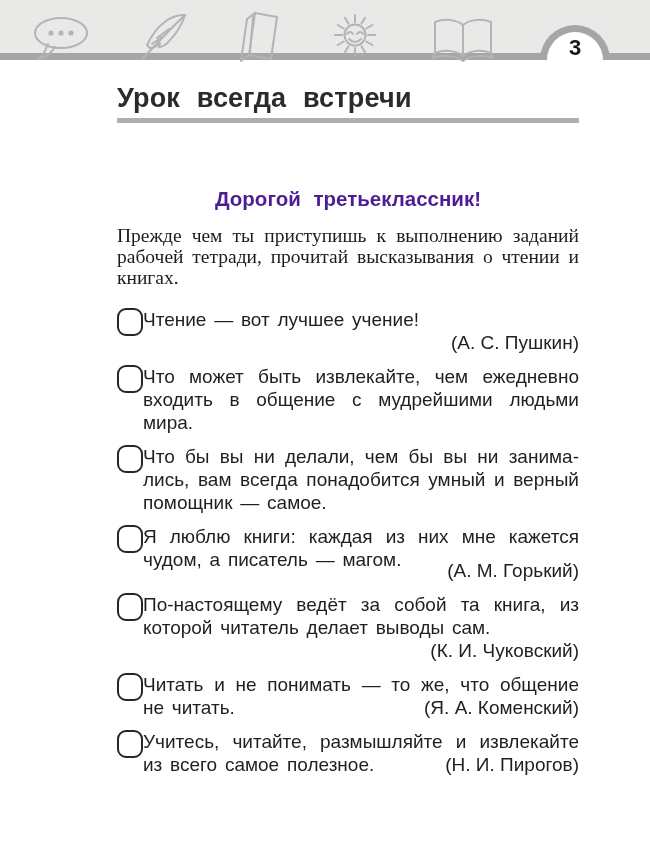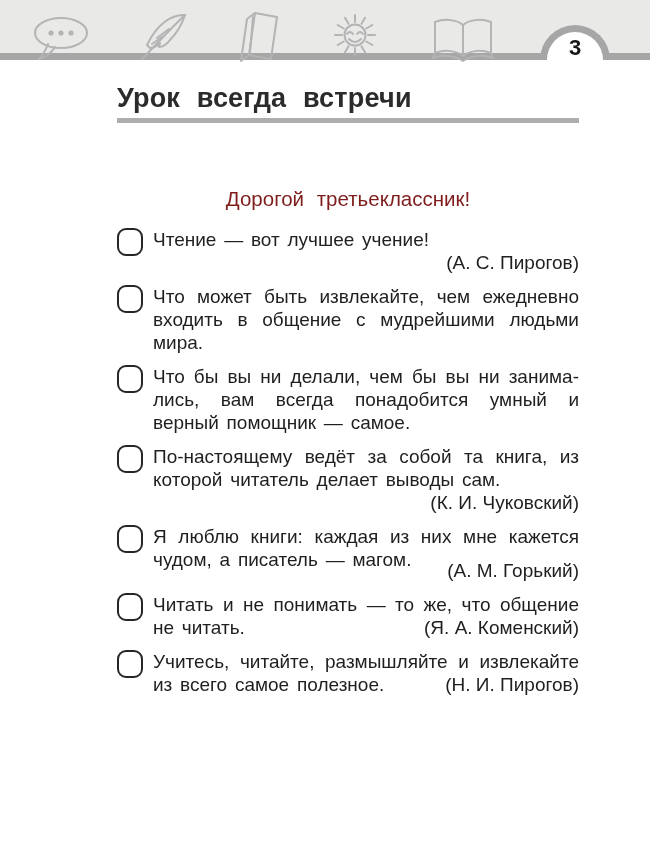--- a/index.html
+++ b/index.html
@@ -66,40 +66,39 @@
   .header-rule {
     height: 5px;
     background: #aeaeae;
     margin-top: 6px;
   }
 
   .greeting {
     margin-top: 64px;
     text-align: center;
     font-size: 20.5px;
-    font-weight: 400;
-    color: #7f1d1d;
+    font-weight: 700;
+    color: #4c1d95;
     word-spacing: 7px;
   }
 
   .intro {
     margin-top: 14px;
     font-family: "Liberation Serif", "DejaVu Serif", serif;
     font-size: 19.5px;
     line-height: 21px;
     text-align: justify;
     word-spacing: 2px;
     color: #1c1c1c;
   }
 
   
   .quotes { margin-top: 17px; }
   .quote {
     display: flex;
-    gap: 10px;
     margin-bottom: 11px;
   }
   .checkbox {
     flex: none;
     width: 26px;
     height: 28px;
     box-sizing: border-box;
     border: 2.5px solid #262626;
     border-radius: 9px;
     background: #ffffff;
@@ -188,58 +187,59 @@
     </div>
   </div>
 
   <div class="content">
 
     <h1 class="header-title">Урок  всегда  встречи</h1>
     <div class="header-rule"></div>
 
     <div class="greeting">Дорогой  третьеклассник!</div>
 
+    <p class="intro">Прежде чем ты приступишь к выполнению заданий рабочей тетради, прочитай высказывания о чтении и книгах.</p>
 
     <div class="quotes">
 
       <div class="quote">
         <div class="checkbox"></div>
         <div class="quote-body">
           <div class="quote-text">Чтение — вот лучшее учение!</div>
-          <div class="quote-author">(А. С. Пирогов)</div>
+          <div class="quote-author">(А. С. Пушкин)</div>
         </div>
       </div>
 
       <div class="quote">
         <div class="checkbox"></div>
         <div class="quote-body">
           <div class="quote-text">Что может быть извлекайте, чем ежедневно входить в общение с мудрейшими людьми мира.</div>
         </div>
       </div>
 
       <div class="quote">
         <div class="checkbox"></div>
         <div class="quote-body">
           <div class="quote-text">Что бы вы ни делали, чем бы вы ни занима­лись, вам всегда понадобится умный и верный помощник — самое.</div>
+        </div>
+      </div>
+
+      <div class="quote">
+        <div class="checkbox"></div>
+        <div class="quote-body">
+          <div class="quote-text">Я люблю книги: каждая из них мне кажется чудом, а писатель — магом.</div>
+          <div class="quote-author author-tuck">(А. М. Горький)</div>
         </div>
       </div>
 
       <div class="quote">
         <div class="checkbox"></div>
         <div class="quote-body">
           <div class="quote-text">По-настоящему ведёт за собой та книга, из кото­рой читатель делает выводы сам.</div>
           <div class="quote-author">(К. И. Чуковский)</div>
-        </div>
-      </div>
-
-      <div class="quote">
-        <div class="checkbox"></div>
-        <div class="quote-body">
-          <div class="quote-text">Я люблю книги: каждая из них мне кажется чудом, а писатель — магом.</div>
-          <div class="quote-author author-tuck">(А. М. Горький)</div>
         </div>
       </div>
 
       <div class="quote">
         <div class="checkbox"></div>
         <div class="quote-body">
           <div class="quote-text">Читать и не понимать — то же, что общение не читать.</div>
           <div class="quote-author author-inline">(Я. А. Коменский)</div>
         </div>
       </div>

